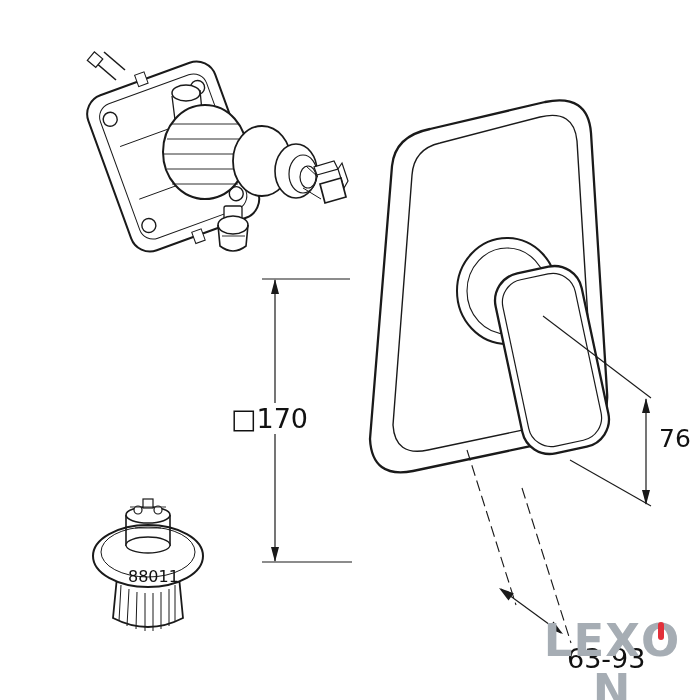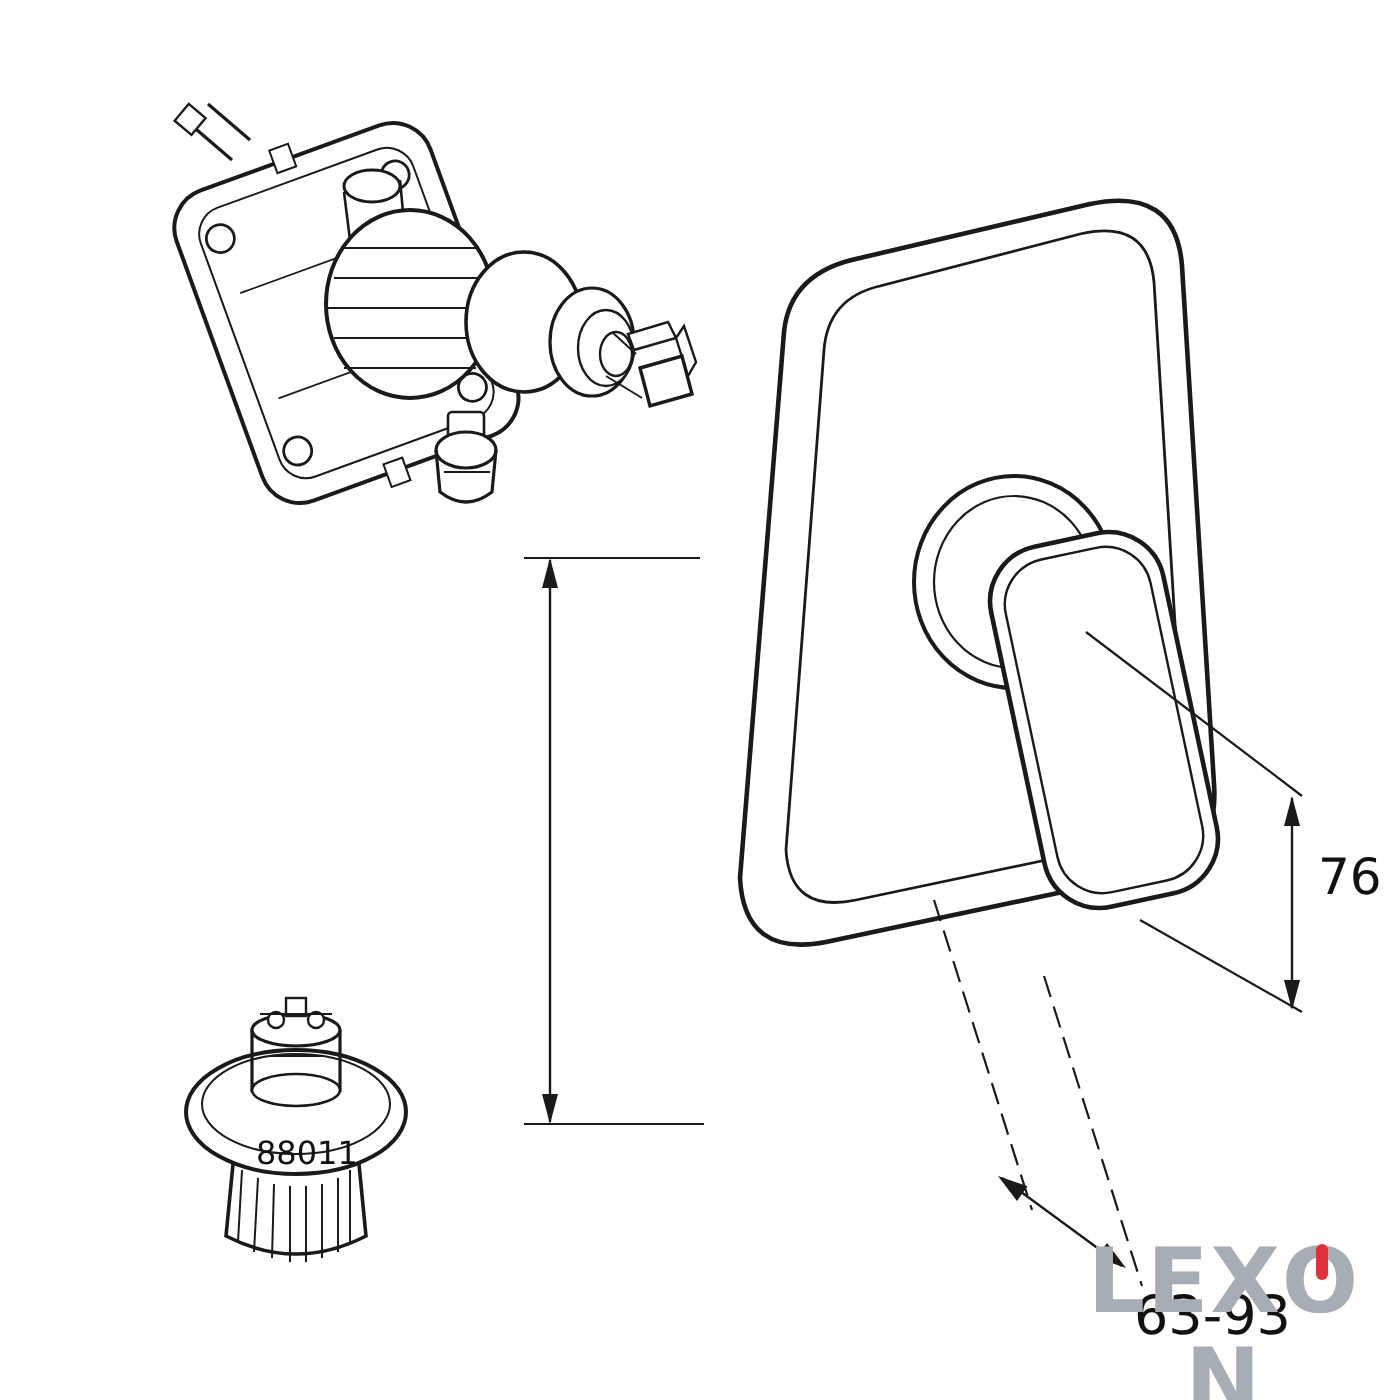--- a/index.html
+++ b/index.html
@@ -133,20 +133,21 @@
         <ellipse cx="148" cy="515" rx="22" ry="8" stroke-width="1.6"></ellipse>
         <circle cx="138" cy="510" r="4" stroke-width="1.2"></circle>
         <circle cx="158" cy="510" r="4" stroke-width="1.2"></circle>
         <rect x="143" y="499" width="10" height="9" stroke-width="1.2"></rect>
         <line x1="130" y1="507" x2="166" y2="507" stroke-width="0.9"></line>
         <line x1="135" y1="528" x2="161" y2="528" stroke-width="0.9"></line>
       </g>
     </g>
   </svg>
 
+  <div class="dim-label" id="dim-170">□170</div>
 
   <div class="dim-label" id="dim-76">76</div>
 
   <div class="dim-label" id="dim-63-93">63-93</div>
 
   <div class="dim-label" id="part-number">88011</div>
 
   <div id="watermark">
     <div id="logo">
       <span>LEX</span><span class="logo-o"><span>O</span><span class="o-bar"></span></span><span>N</span>

